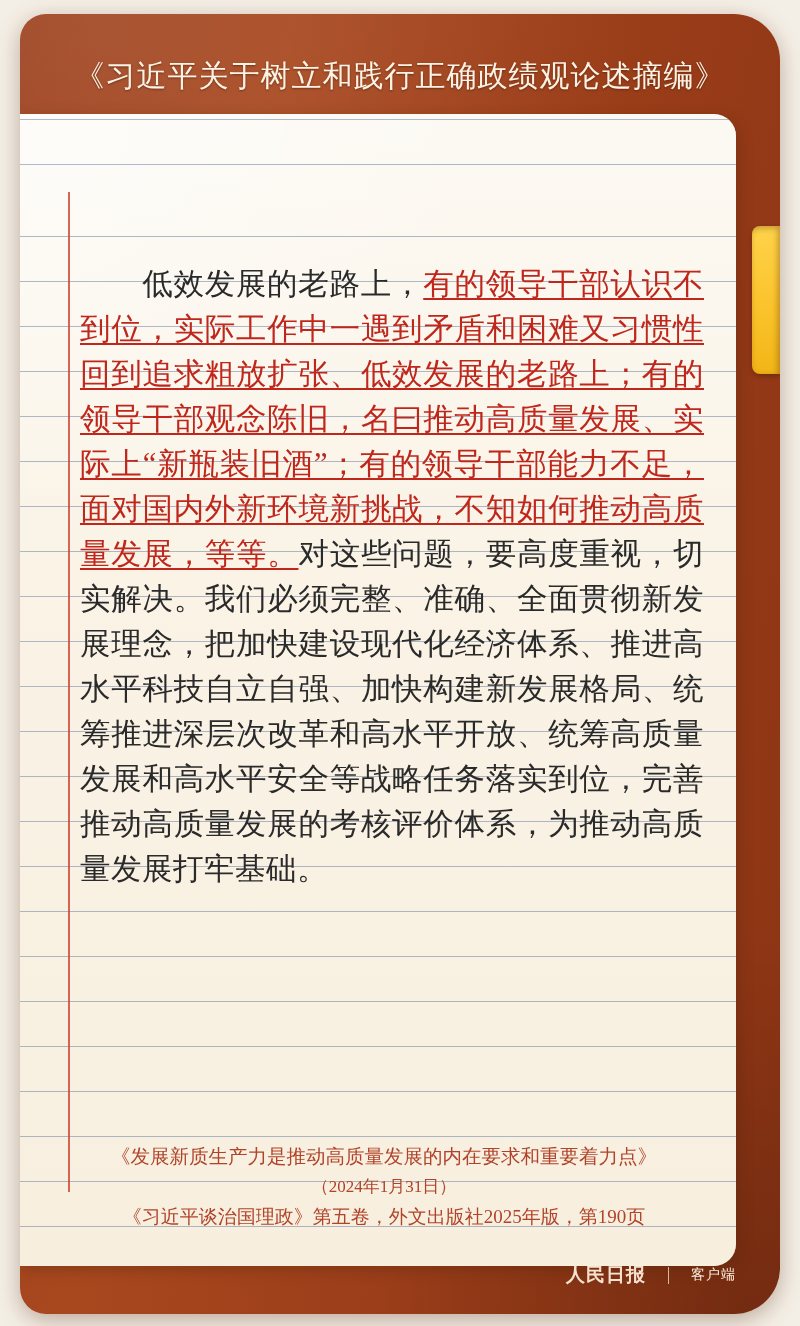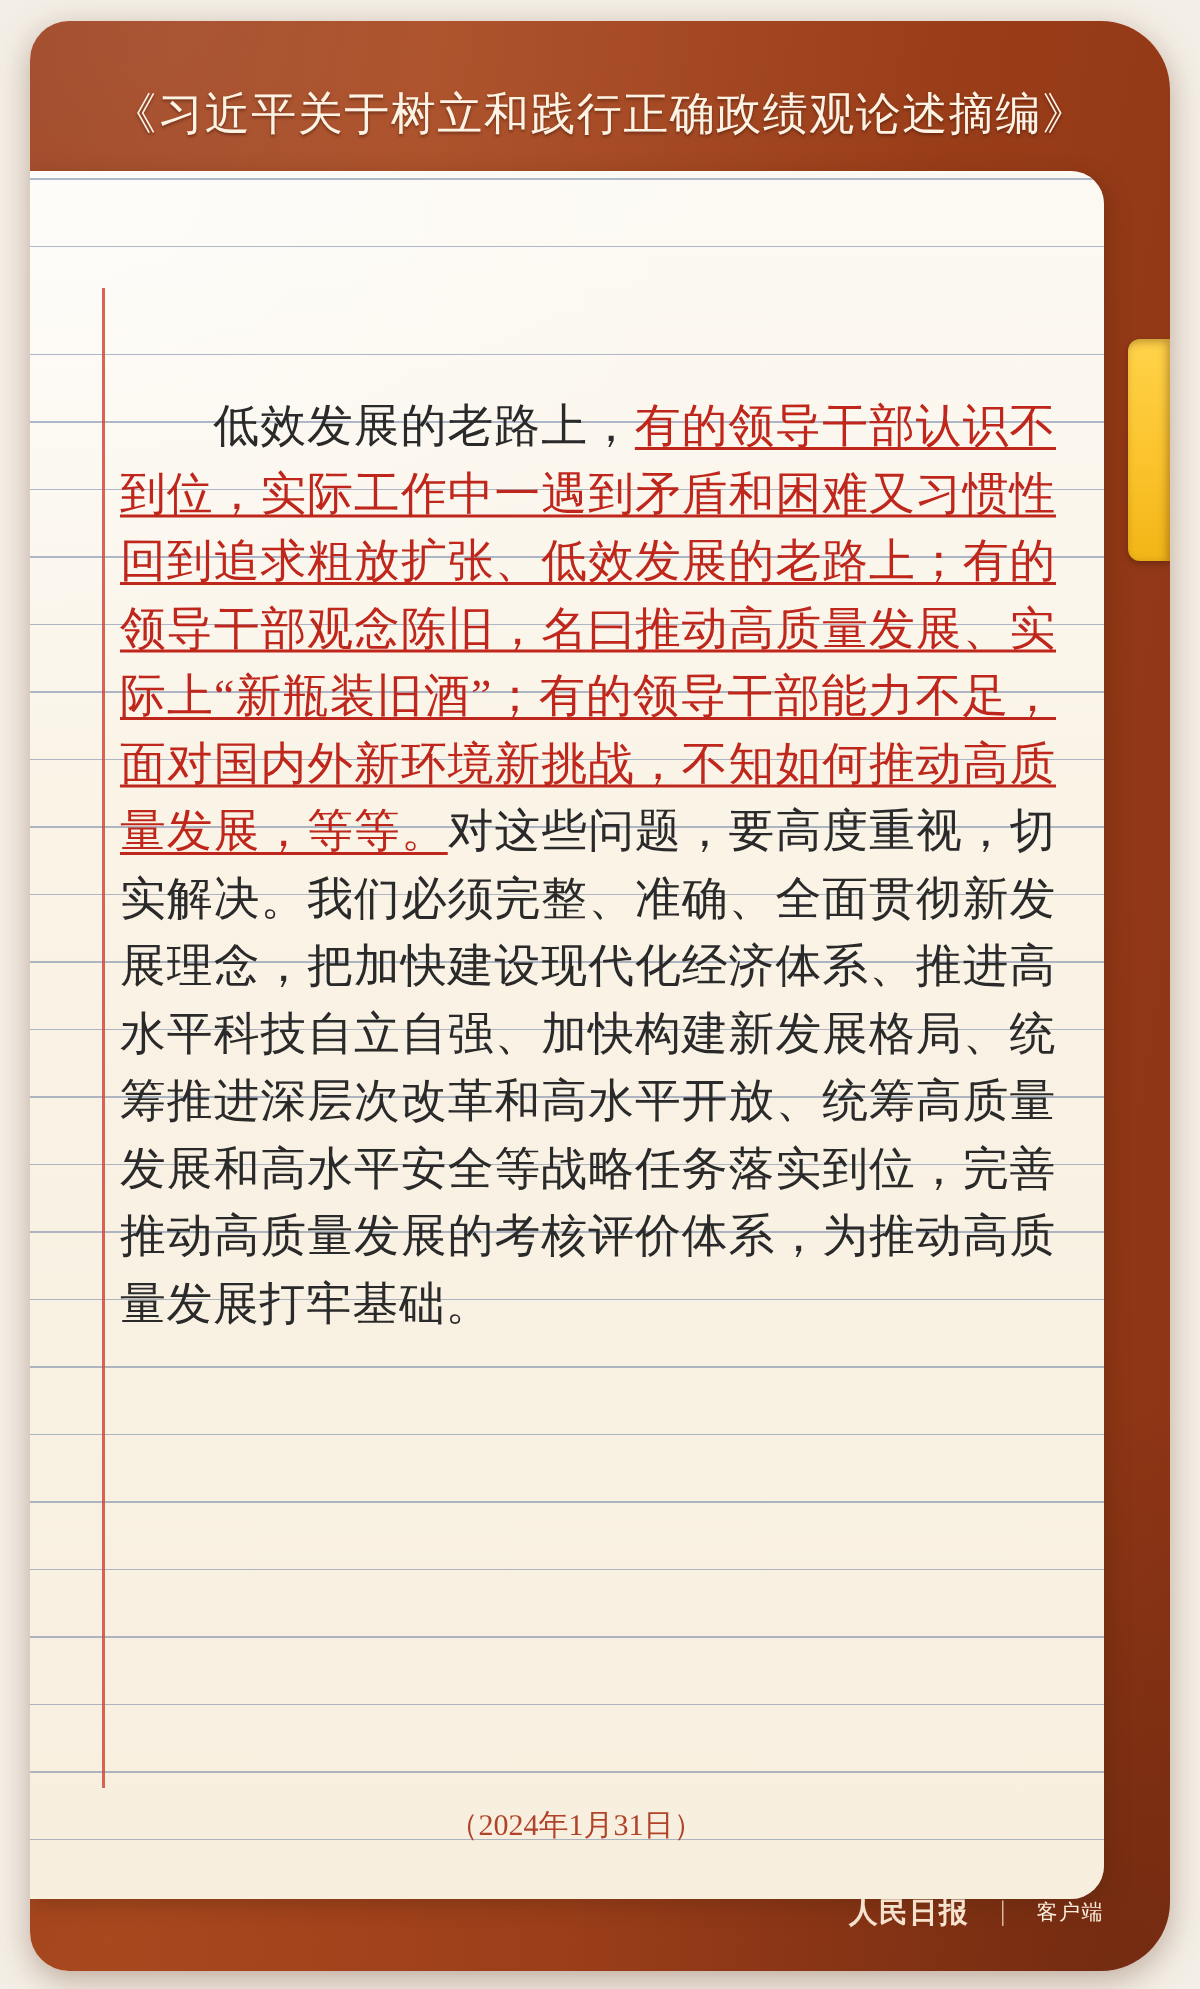--- a/index.html
+++ b/index.html
@@ -147,21 +147,21 @@
     left: 64px;
     bottom: 34px;
     width: 600px;
     text-align: center;
     color: #b0432a;
     font-size: 19px;
     line-height: 30px;
     font-family: "Liberation Serif", "DejaVu Serif", serif;
   }
   .source .l1 { font-size: 19.5px; }
-  .source .l2 { font-size: 20px; }
+  .source .l2 { font-size: 17px; }
   .source .l3 { font-size: 19px; }
 
   
   .footer {
     position: absolute;
     right: 44px;
     bottom: 26px;
     display: flex;
     align-items: center;
     gap: 22px;
@@ -200,21 +200,23 @@
     <div class="paper">
       <div class="paper-tex"></div>
       <div class="rules"></div>
       <div class="margin-line"></div>
 
       <div class="body-text">
         <span class="indent"></span><span>低效发展的老路上，</span><span class="hl">有的领导干部认识不到位，实际工作中一遇到矛盾和困难又习惯性回到追求粗放扩张、低效发展的老路上；有的领导干部观念陈旧，名曰推动高质量发展、实际上“新瓶装旧酒”；有的领导干部能力不足，面对国内外新环境新挑战，不知如何推动高质量发展，等等。</span><span>对这些问题，要高度重视，切实解决。我们必须完整、准确、全面贯彻新发展理念，把加快建设现代化经济体系、推进高水平科技自立自强、加快构建新发展格局、统筹推进深层次改革和高水平开放、统筹高质量发展和高水平安全等战略任务落实到位，完善推动高质量发展的考核评价体系，为推动高质量发展打牢基础。</span>
       </div>
 
       <div class="source">
+        <div class="l1">《发展新质生产力是推动高质量发展的内在要求和重要着力点》</div>
         <div class="l2">（2024年1月31日）</div>
+        <div class="l3">《习近平谈治国理政》第五卷，外文出版社2025年版，第190页</div>
       </div>
 
     </div>
 
     <div class="footer">
       <span class="rm">人民日报</span>
       <span class="bar"></span>
       <span class="kh">客户端</span>
     </div>
   </div>

